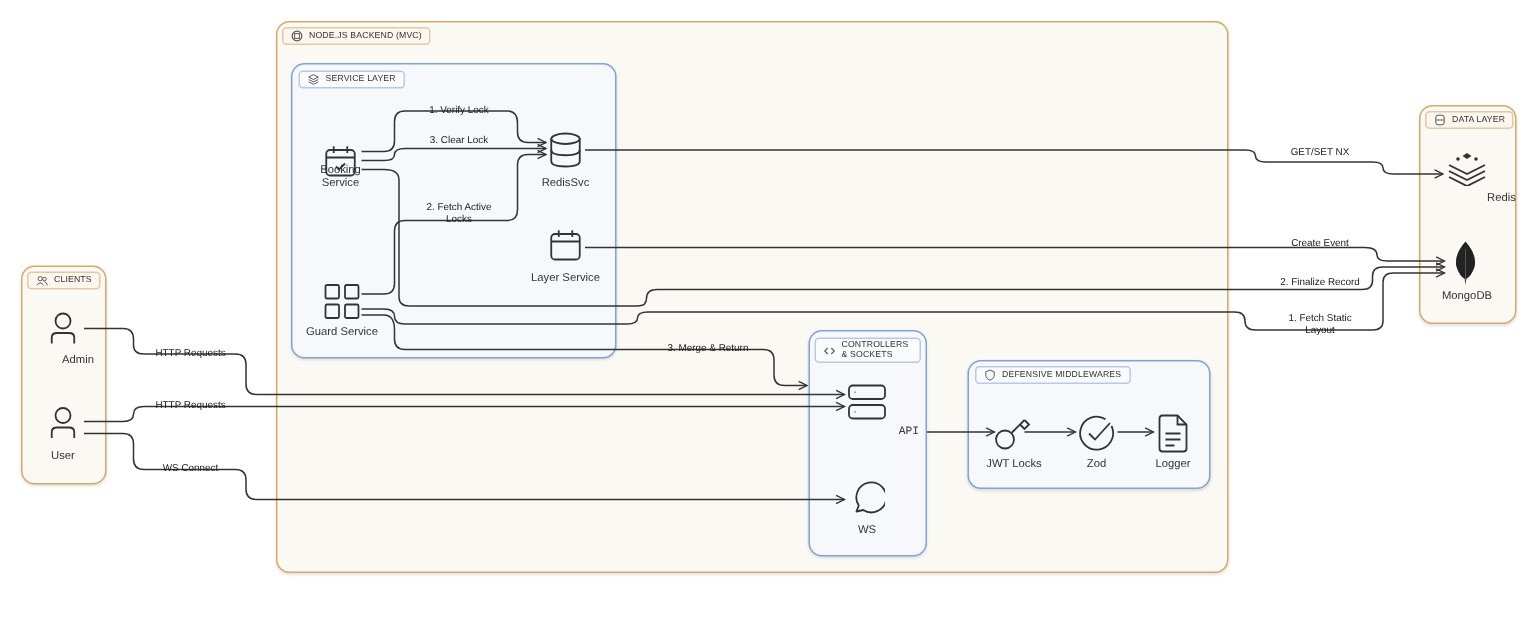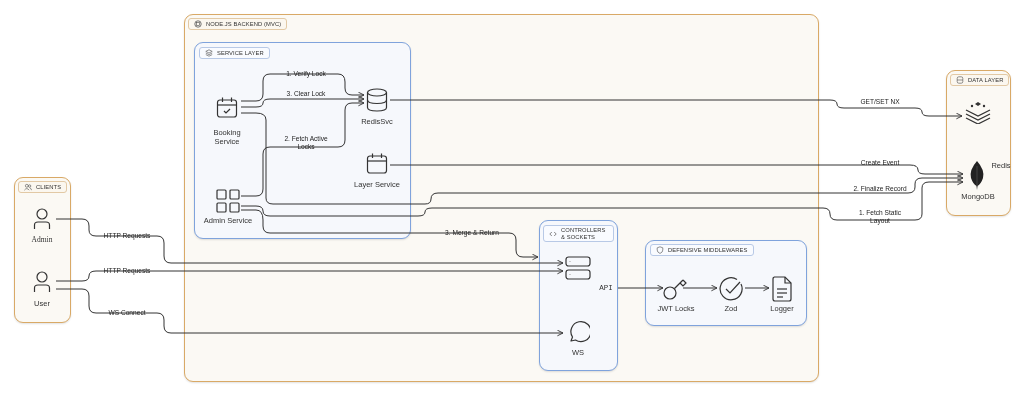--- a/index.html
+++ b/index.html
@@ -108,45 +108,45 @@
     <path d="M618 288 L663 288"></path>
     <path d="M683 288 L717 288"></path>
     <path d="M745 288 L769 288"></path>
   </g>
 </svg>
 
 <svg class="icon" style="left:33px;top:208px;" width="18" height="22" viewBox="0 0 18 22">
     <circle cx="9" cy="6" r="5" fill="none" stroke="#333" stroke-width="1.2"></circle>
     <path d="M1.5 21 L1.5 17 Q1.5 14 5 14 L13 14 Q16.5 14 16.5 17 L16.5 21" fill="none" stroke="#333" stroke-width="1.2"></path>
   </svg>
-<div class="node-label" style="left:42px;top:235px;font-family:Liberation Serif, serif;">Admin</div>
+<div class="node-label" style="left:52px;top:235px;">Admin</div>
 
 <svg class="icon" style="left:33px;top:271px;" width="18" height="22" viewBox="0 0 18 22">
     <circle cx="9" cy="6" r="5" fill="none" stroke="#333" stroke-width="1.2"></circle>
     <path d="M1.5 21 L1.5 17 Q1.5 14 5 14 L13 14 Q16.5 14 16.5 17 L16.5 21" fill="none" stroke="#333" stroke-width="1.2"></path>
   </svg>
 <div class="node-label" style="left:42px;top:299px;">User</div>
 
 <svg class="icon" style="left:216px;top:97px;" width="22" height="22" viewBox="0 0 22 22">
     <rect x="1.5" y="3" width="19" height="17" rx="2.5" fill="none" stroke="#333" stroke-width="1.2"></rect>
     <line x1="1.5" y1="8" x2="20.5" y2="8" stroke="#333" stroke-width="1.2"></line>
     <line x1="6.5" y1="0.5" x2="6.5" y2="5" stroke="#333" stroke-width="1.2"></line>
     <line x1="15.5" y1="0.5" x2="15.5" y2="5" stroke="#333" stroke-width="1.2"></line>
     <path d="M8 14 L10 16 L14 12" fill="none" stroke="#333" stroke-width="1.2"></path>
   </svg>
-<div class="node-label" style="left:227px;top:128px;white-space:pre;">Booking
+<div class="node-label" style="left:227px;top:108px;white-space:pre;">Booking
 Service</div>
 
 <svg class="icon" style="left:216px;top:189px;" width="24" height="24" viewBox="0 0 24 24">
     <rect x="1" y="1" width="9" height="9" rx="1" fill="none" stroke="#333" stroke-width="1.2"></rect>
     <rect x="14" y="1" width="9" height="9" rx="1" fill="none" stroke="#333" stroke-width="1.2"></rect>
     <rect x="1" y="14" width="9" height="9" rx="1" fill="none" stroke="#333" stroke-width="1.2"></rect>
     <rect x="14" y="14" width="9" height="9" rx="1" fill="none" stroke="#333" stroke-width="1.2"></rect>
   </svg>
-<div class="node-label" style="left:228px;top:216px;">Admin Service</div>
+<div class="node-label" style="left:228px;top:216px;">Guard Service</div>
 
 <svg class="icon" style="left:366px;top:88px;" width="22" height="24" viewBox="0 0 22 24">
     <ellipse cx="11" cy="4.5" rx="9.5" ry="3.5" fill="none" stroke="#333" stroke-width="1.2"></ellipse>
     <path d="M1.5 4.5 L1.5 19.5 Q1.5 23 11 23 Q20.5 23 20.5 19.5 L20.5 4.5" fill="none" stroke="#333" stroke-width="1.2"></path>
     <path d="M1.5 12 Q1.5 15.5 11 15.5 Q20.5 15.5 20.5 12" fill="none" stroke="#333" stroke-width="1.2"></path>
   </svg>
 <div class="node-label" style="left:377px;top:117px;">RedisSvc</div>
 
 <svg class="icon" style="left:366px;top:153px;" width="22" height="22" viewBox="0 0 22 22">
     <rect x="1.5" y="3" width="19" height="17" rx="2.5" fill="none" stroke="#333" stroke-width="1.2"></rect>
@@ -190,21 +190,21 @@
     <line x1="6" y1="21" x2="12" y2="21" stroke="#333" stroke-width="1.2"></line>
   </svg>
 <div class="node-label" style="left:782px;top:304px;text-align:center;">Logger</div>
 
 <svg class="icon" style="left:964px;top:100px;" width="28" height="24" viewBox="0 0 28 24">
     <path d="M2 10 L14 16 L26 10 M2 14 L14 20 L26 14 M2 18 L14 24 L26 18" fill="none" stroke="#333" stroke-width="1.3"></path>
     <path d="M14 2 L17 4 L14 6 L11 4 Z" fill="#333"></path>
     <circle cx="8" cy="6" r="1.2" fill="#333"></circle>
     <circle cx="20" cy="6" r="1.2" fill="#333"></circle>
   </svg>
-<div class="node-label" style="left:1001px;top:127px;margin-top:34px;">Redis</div>
+<div class="node-label" style="left:1001px;top:127px;">Redis</div>
 
 <svg class="icon" style="left:969px;top:160px;" width="16" height="30" viewBox="0 0 16 30">
     <path d="M8 1 Q16 10 14 18 Q12 24 8.5 26 L8 30 L7.5 26 Q4 24 2 18 Q0 10 8 1 Z" fill="#222"></path>
     <line x1="8" y1="6" x2="8" y2="27" stroke="#666" stroke-width="0.5"></line>
   </svg>
 <div class="node-label" style="left:978px;top:192px;">MongoDB</div>
 
 <div class="edge-label" style="left:127px;top:236px;">HTTP Requests</div>
 <div class="edge-label" style="left:127px;top:271px;">HTTP Requests</div>
 <div class="edge-label" style="left:127px;top:313px;">WS Connect</div>

